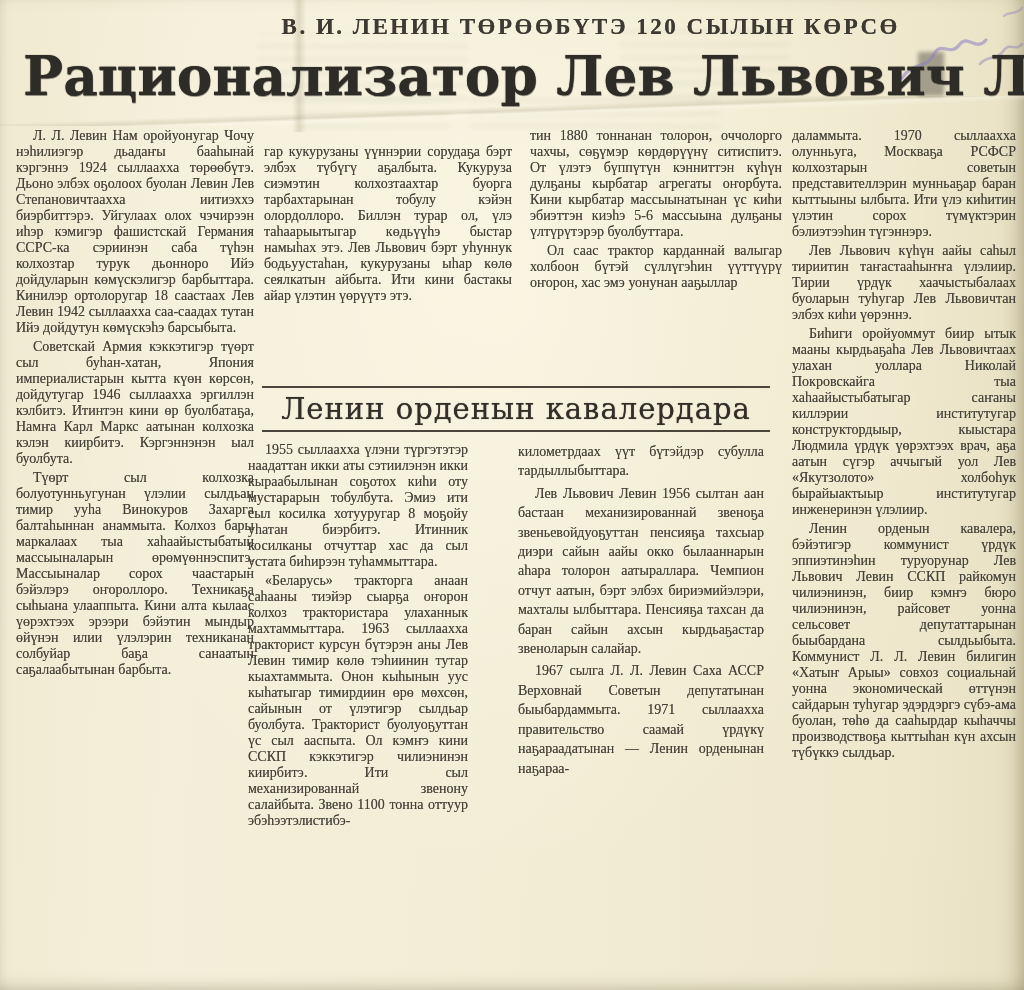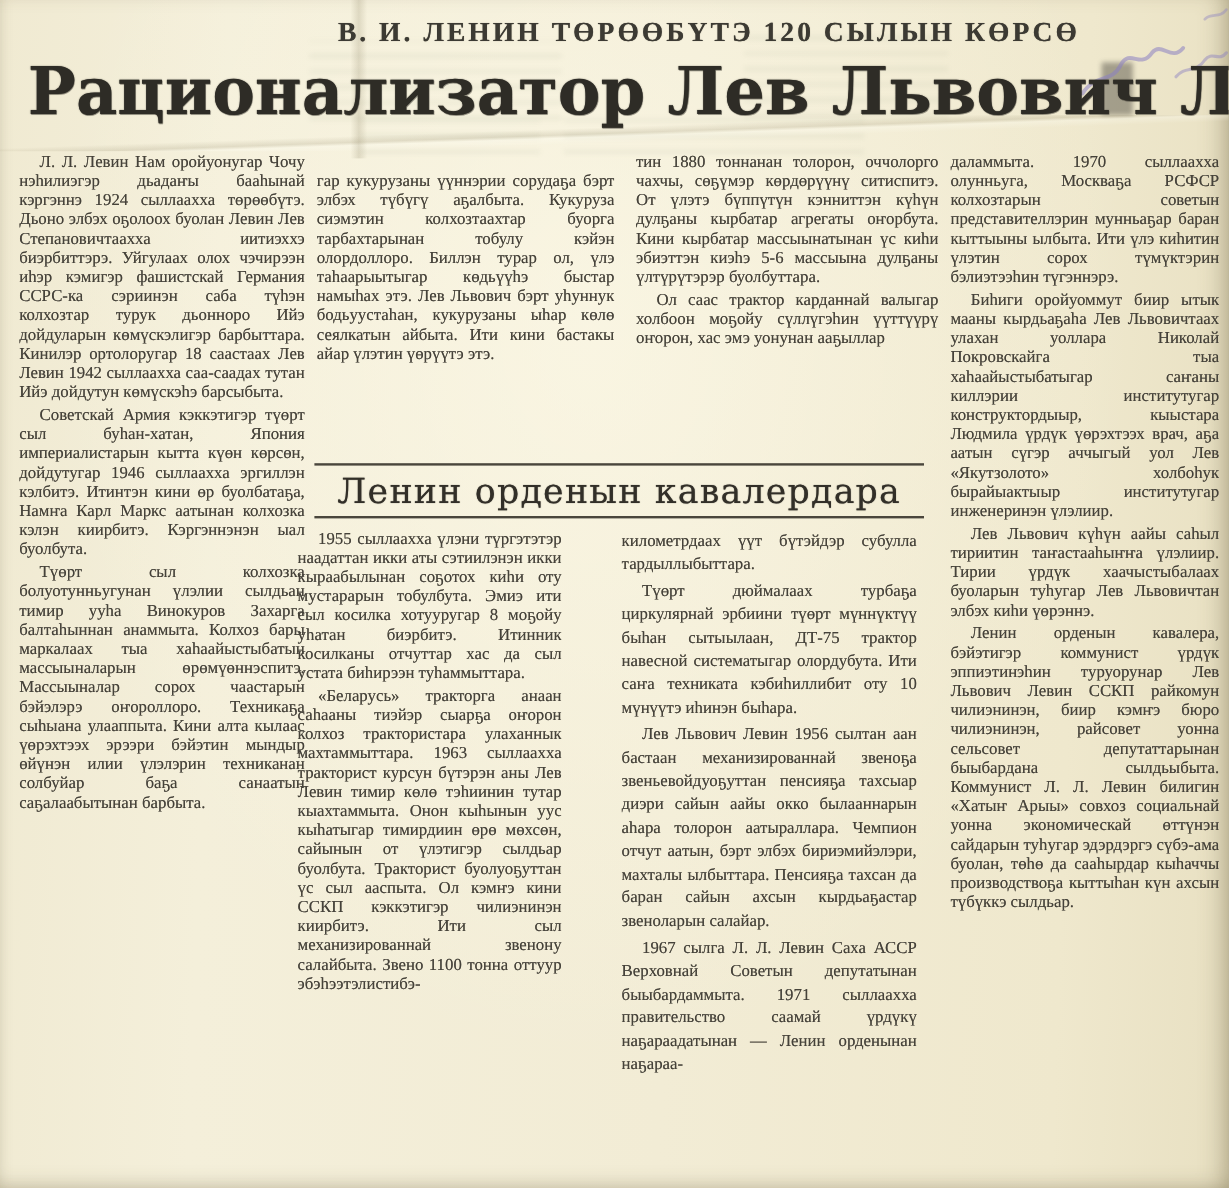--- a/index.html
+++ b/index.html
@@ -107,39 +107,38 @@
       <p class="para">Советскай Армия кэккэтигэр түөрт сыл буһан-хатан, Япония империалистарын кытта күөн көрсөн, дойдутугар 1946 сыллаахха эргиллэн кэлбитэ. Итинтэн кини өр буолбатаҕа, Намҥа Карл Маркс аатынан колхозка кэлэн киирбитэ. Кэргэннэнэн ыал буолбута.</p>
       <p class="para">Түөрт сыл колхозка болуотунньугунан үлэлии сылдьан тимир ууһа Винокуров Захарга балтаһыннан анаммыта. Колхоз бары маркалаах тыа хаһаайыстыбатын массыыналарын өрөмүөннэспитэ. Массыыналар сорох чаастарын бэйэлэрэ оҥороллоро. Техникаҕа сыһыана улааппыта. Кини алта кылаас үөрэхтээх эрээри бэйэтин мындыр өйүнэн илии үлэлэрин техниканан солбуйар баҕа санаатын саҕалаабытынан барбыта.</p>
     </div>
 
   <div class="col c2t">
       <p class="para cont">гар кукурузаны үүннэрии сорудаҕа бэрт элбэх түбүгү аҕалбыта. Кукуруза сиэмэтин колхозтаахтар буорга тарбахтарынан тобулу кэйэн олордоллоро. Биллэн турар ол, үлэ таһаарыытыгар көдьүүһэ быстар намыһах этэ. Лев Львович бэрт уһуннук бодьуустаһан, кукурузаны ыһар көлө сеялкатын айбыта. Ити кини бастакы айар үлэтин үөрүүтэ этэ.</p>
     </div>
 
   <div class="col c3t">
       <p class="para cont">тин 1880 тоннанан толорон, оччолорго чахчы, сөҕүмэр көрдөрүүнү ситиспитэ. От үлэтэ бүппүтүн кэнниттэн күһүн дулҕаны кырбатар агрегаты оҥорбута. Кини кырбатар массыынатынан үс киһи эбиэттэн киэһэ 5-6 массыына дулҕаны үлтүрүтэрэр буолбуттара.</p>
-      <p class="para">Ол саас трактор карданнай валыгар холбоон моҕойу сүллүгэһин үүттүүрү оҥорон, хас эмэ уонунан ааҕыллар</p>
+      <p class="para">Ол саас трактор карданнай валыгар холбоон бүтэй сүллүгэһин үүттүүрү оҥорон, хас эмэ уонунан ааҕыллар</p>
     </div>
 
   <div class="subhead">Ленин орденын кавалердара</div>
 
   <div class="col c2b">
       <p class="para">1955 сыллаахха үлэни түргэтэтэр наадаттан икки аты сэтиилэнэн икки кыраабылынан соҕотох киһи оту мустарарын тобулбута. Эмиэ ити сыл косилка хотууругар 8 моҕойу уһатан биэрбитэ. Итинник косилканы отчуттар хас да сыл устата биһирээн туһаммыттара.</p>
       <p class="para">«Беларусь» тракторга анаан саһааны тиэйэр сыарҕа оҥорон колхоз трактористара улаханнык махтаммыттара. 1963 сыллаахха тракторист курсун бүтэрэн аны Лев Левин тимир көлө тэһиинин тутар кыахтаммыта. Онон кыһынын уус кыһатыгар тимирдиин өрө мөхсөн, сайынын от үлэтигэр сылдьар буолбута. Тракторист буолуоҕуттан үс сыл ааспыта. Ол кэмҥэ кини ССКП кэккэтигэр чилиэнинэн киирбитэ. Ити сыл механизированнай звенону салайбыта. Звено 1100 тонна оттуур эбэһээтэлистибэ-</p>
     </div>
 
   <div class="col c3b">
       <p class="para cont">километрдаах үүт бүтэйдэр субулла тардыллыбыттара.</p>
-      <p class="para">Түөрт дюймалаах турбаҕа циркулярнай эрбиини түөрт мүннүктүү быһан сытыылаан, ДТ-75 трактор навесной систематыгар олордубута. Ити саҥа техниката кэбиһиллибит оту 10 мүнүүтэ иһинэн быһара.</p>
       <p class="para">Лев Львович Левин 1956 сылтан аан бастаан механизированнай звеноҕа звеньевойдуоҕуттан пенсияҕа тахсыар диэри сайын аайы окко былааннарын аһара толорон аатыраллара. Чемпион отчут аатын, бэрт элбэх бириэмийэлэри, махталы ылбыттара. Пенсияҕа тахсан да баран сайын ахсын кырдьаҕастар звеноларын салайар.</p>
       <p class="para">1967 сылга Л. Л. Левин Саха АССР Верховнай Советын депутатынан быыбардаммыта. 1971 сыллаахха правительство саамай үрдүкү наҕараадатынан — Ленин орденынан наҕараа-</p>
     </div>
 
   <div class="col c4">
     <div>
         <p class="para cont">даламмыта. 1970 сыллаахха олунньуга, Москваҕа РСФСР колхозтарын советын представителлэрин мунньаҕар баран кыттыыны ылбыта. Ити үлэ киһитин үлэтин сорох түмүктэрин бэлиэтээһин түгэннэрэ.</p>
+        <p class="para">Лев Львович күһүн аайы саһыл тириитин таҥастааһыҥҥа үлэлиир. Тирии үрдүк хаачыстыбалаах буоларын туһугар Лев Львовичтан элбэх киһи үөрэннэ.</p>
         <p class="para">Биһиги оройуоммут биир ытык мааны кырдьаҕаһа Лев Львовичтаах улахан уоллара Николай Покровскайга тыа хаһаайыстыбатыгар саҥаны киллэрии институтугар конструктордыыр, кыыстара Людмила үрдүк үөрэхтээх врач, аҕа аатын сүгэр аччыгый уол Лев «Якутзолото» холбоһук бырайыактыыр институтугар инженеринэн үлэлиир.</p>
-        <p class="para">Лев Львович күһүн аайы саһыл тириитин таҥастааһыҥҥа үлэлиир. Тирии үрдүк хаачыстыбалаах буоларын туһугар Лев Львовичтан элбэх киһи үөрэннэ.</p>
         <p class="para">Ленин орденын кавалера, бэйэтигэр коммунист үрдүк эппиэтинэһин туруорунар Лев Львович Левин ССКП райкомун чилиэнинэн, биир кэмҥэ бюро чилиэнинэн, райсовет уонна сельсовет депутаттарынан быыбардана сылдьыбыта. Коммунист Л. Л. Левин билигин «Хатыҥ Арыы» совхоз социальнай уонна экономическай өттүнэн сайдарын туһугар эдэрдэргэ сүбэ-ама буолан, төһө да сааһырдар кыһаччы производствоҕа кыттыһан күн ахсын түбүккэ сылдьар.</p>
       </div>
   </div>
 
 </div>
 
 </body></html>

